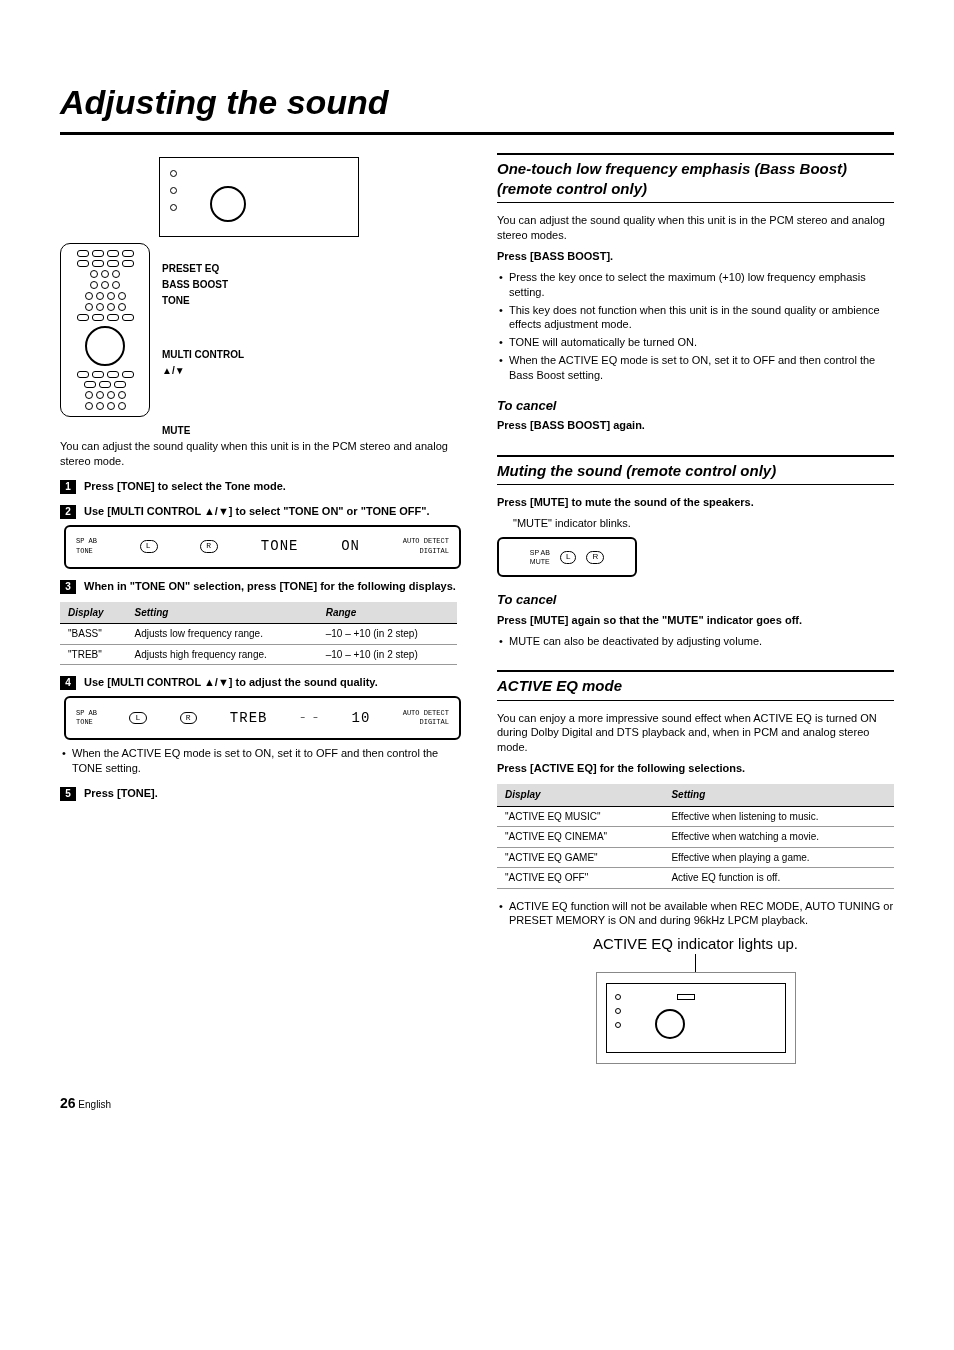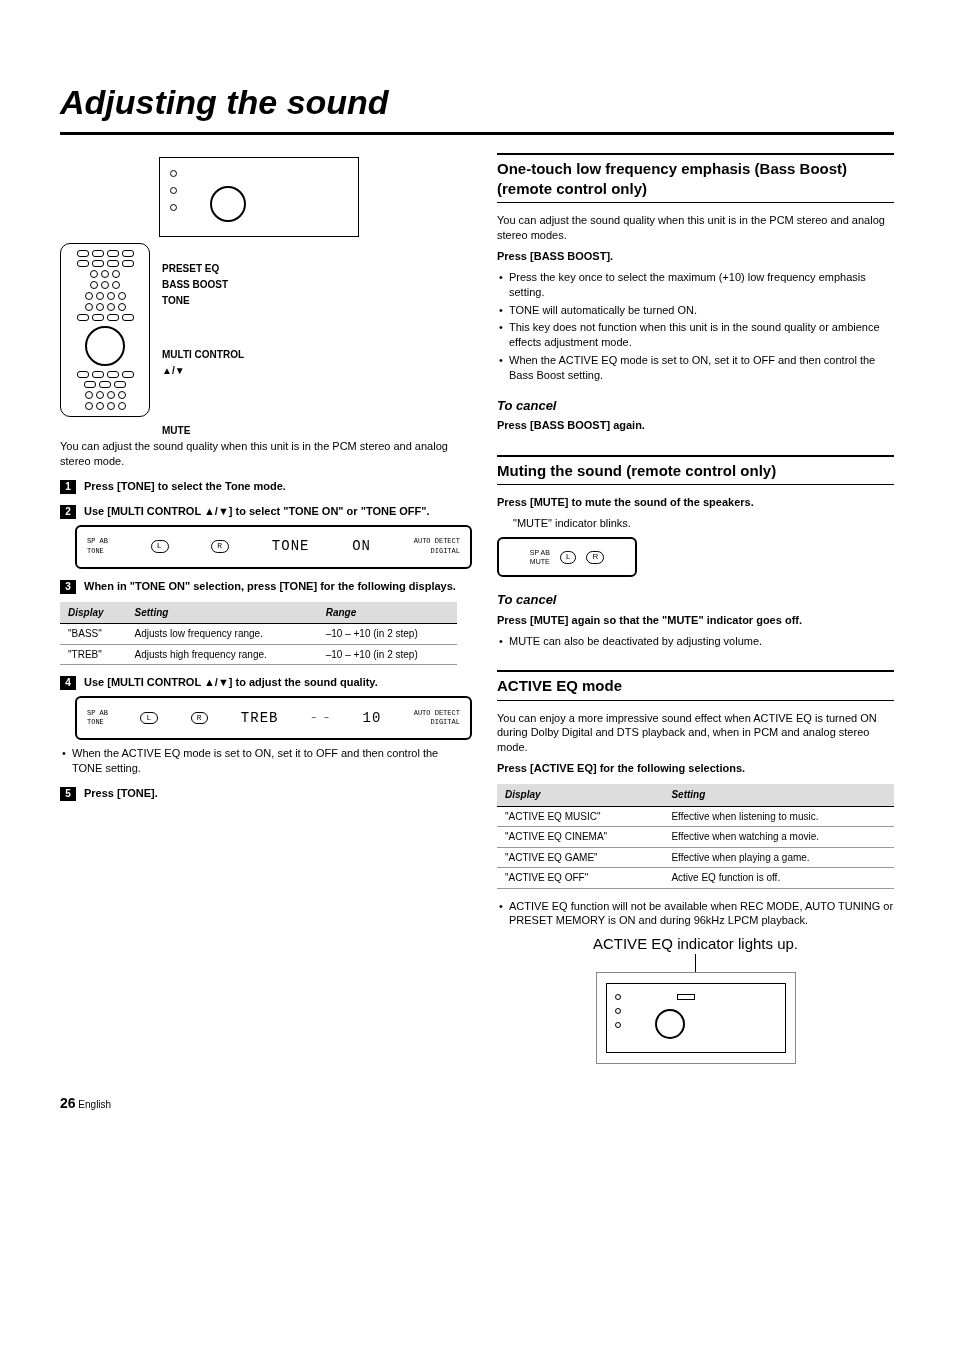--- a/index.html
+++ b/index.html
@@ -19,20 +19,21 @@
     border-bottom: 3px solid #000;
     padding-bottom: 6px;
     margin-bottom: 18px;
   }
   .cols {
     display: flex;
     gap: 40px;
   }
   .col { flex: 1; min-width: 0; }
   .h2 {
+    font-style: italic;
     font-weight: bold;
     font-size: 15px;
     border-top: 2px solid #000;
     border-bottom: 1px solid #000;
     padding: 4px 0 3px 0;
     margin-top: 22px;
     margin-bottom: 10px;
   }
   .h3 {
     font-style: italic;
@@ -82,21 +83,21 @@
     display:flex; flex-direction:column; gap:3px; align-items:center;
   }
   .btnrow{ display:flex; gap:3px;}
   .rbtn{ width:12px; height:7px; border:1px solid #000; border-radius:3px;}
   .rcirc{ width:8px; height:8px; border:1px solid #000; border-radius:50%;}
   .rpad{ width:40px; height:40px; border:2px solid #000; border-radius:50%; margin:2px 0;}
   .labels { font-size:10px; font-weight:bold; line-height:1.6; }
   .labels div{ white-space:nowrap;}
   .lcd {
     border:2px solid #000; border-radius:6px; width:100%; height:44px;
-    margin:6px 15px; display:flex; align-items:center; justify-content:space-between;
+    margin:6px 4px; display:flex; align-items:center; justify-content:space-between;
     padding:4px 10px; font-family: "Courier New", monospace; font-size:14px;
     letter-spacing:1px;
   }
   .lcd .small{ font-size:7px; letter-spacing:0;}
   .lcd-mini{
     border:2px solid #000; border-radius:6px; width:140px; height:40px;
     display:flex; align-items:center; justify-content:center; gap:10px;
     font-size:8px;
   }
   .lr{ border:1px solid #000; border-radius:8px; padding:0 5px; font-size:8px;}
@@ -293,22 +294,22 @@
 
   </div>
 
   <div class="col">
 
     <h2 class="h2" style="margin-top:0;">One-touch low frequency emphasis (Bass Boost) (remote control only)</h2>
     <p>You can adjust the sound quality when this unit is in the PCM stereo and analog stereo modes.</p>
     <p class="bold">Press [BASS BOOST].</p>
     <ul class="bullets">
       <li>Press the key once to select the maximum (+10) low frequency emphasis setting.</li>
+      <li>This key does not function when this unit is in the sound quality or ambience effects adjustment mode.</li>
       <li>TONE will automatically be turned ON.</li>
-      <li>This key does not function when this unit is in the sound quality or ambience effects adjustment mode.</li>
       <li>When the ACTIVE EQ mode is set to ON, set it to OFF and then control the Bass Boost setting.</li>
     </ul>
     <div class="h3">To cancel</div>
     <p class="bold">Press [BASS BOOST] again.</p>
 
     <h2 class="h2">Muting the sound (remote control only)</h2>
     <p class="bold">Press [MUTE] to mute the sound of the speakers.</p>
     <p class="indent">"MUTE" indicator blinks.</p>
     <div class="lcd-mini">
       <span style="white-space:pre; font-size:7px;">SP AB

